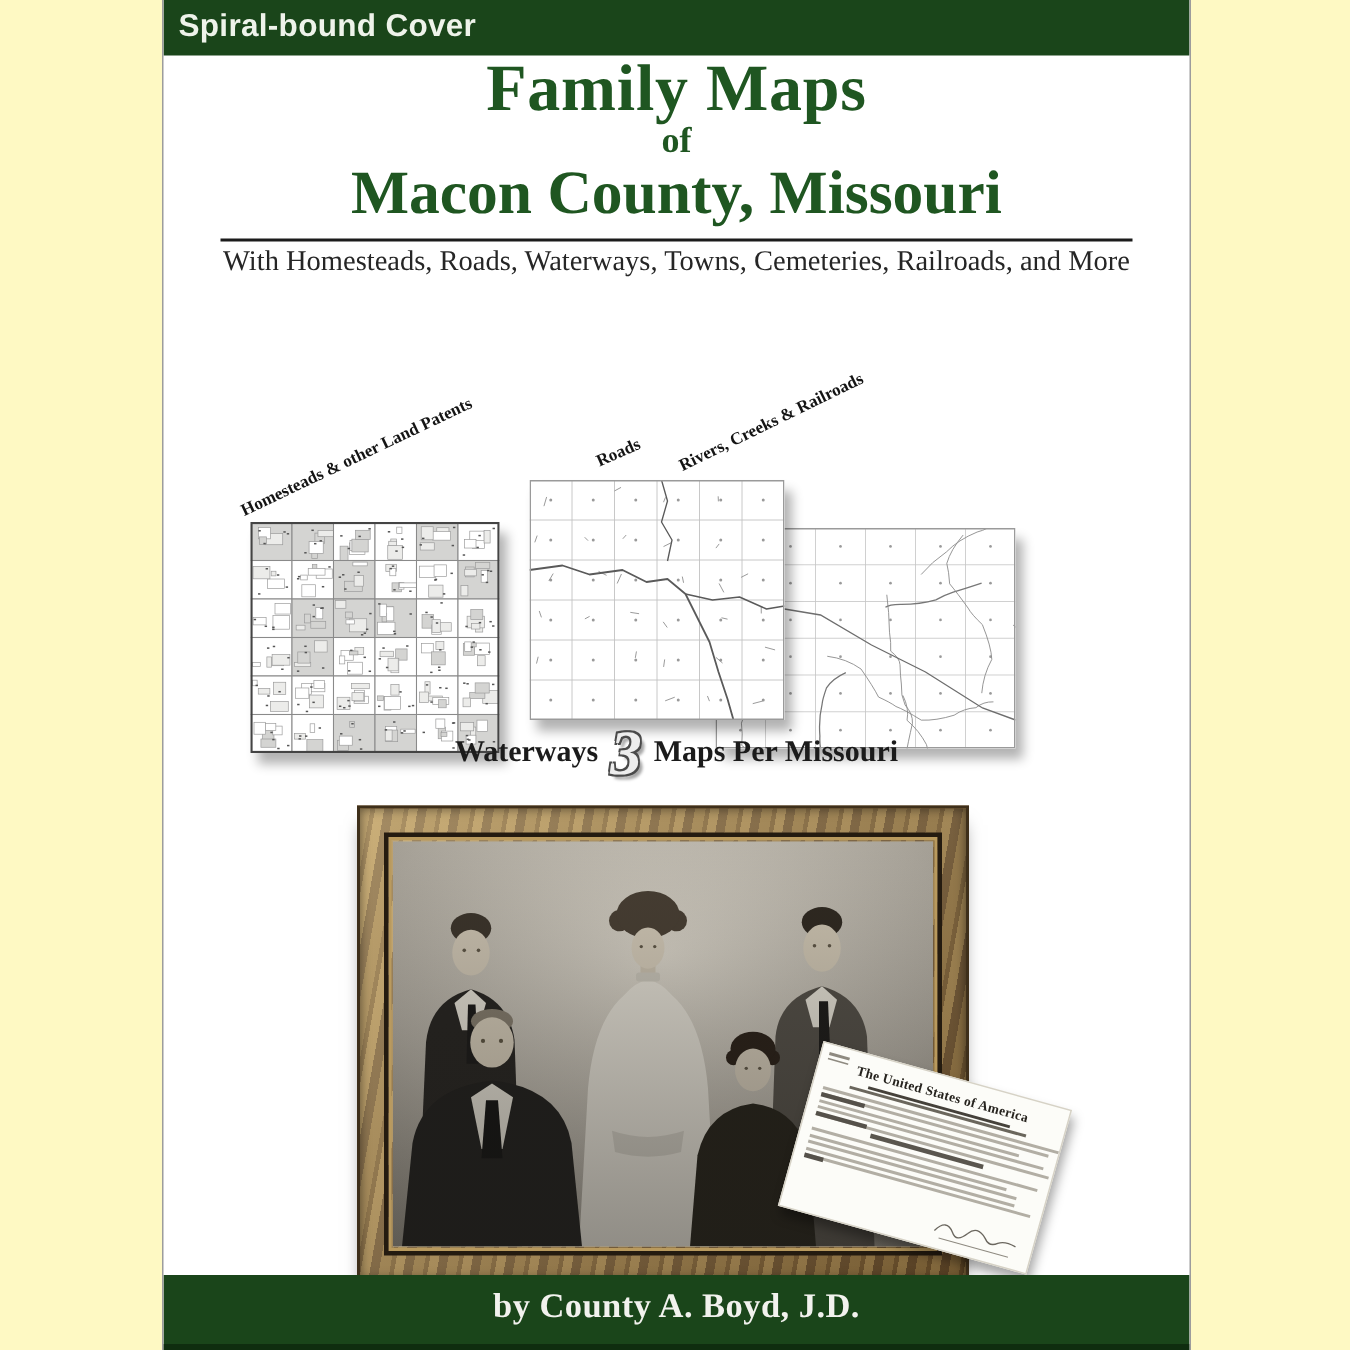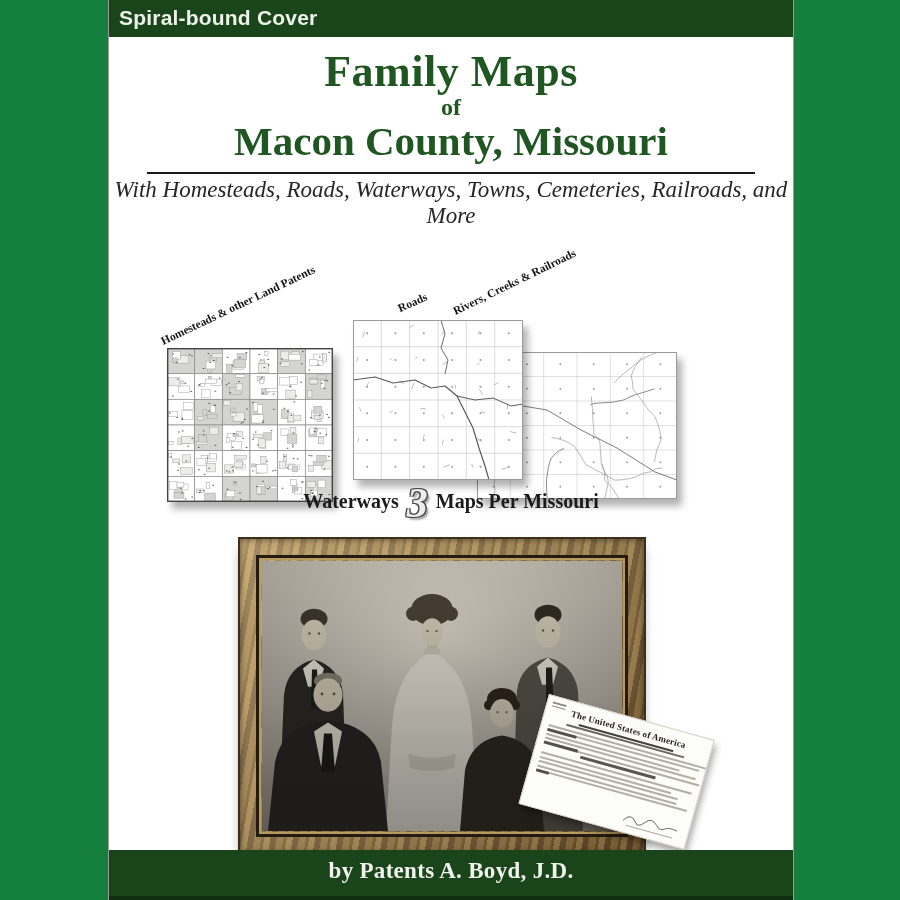--- a/index.html
+++ b/index.html
@@ -1,36 +1,36 @@
 <!DOCTYPE html>
 <html><head>
 <meta charset="utf-8">
 <style>
   html,body{margin:0;padding:0;background:#fff;}
   body{width:900px;height:900px;position:relative;font-family:"Liberation Serif","DejaVu Serif",serif;}
-  .canvas{position:absolute;inset:0;background:#15803d;overflow:hidden;}
+  .canvas{position:absolute;inset:0;background:#fef9c3;overflow:hidden;}
 
   
   .page{position:absolute;left:108px;top:0;width:684px;height:900px;background:#fff;
         border-left:1px solid #9c9c9c;border-right:1px solid #9c9c9c;overflow:hidden;}
 
   
   .top-bar{position:absolute;top:0;left:0;right:0;height:37px;background:#1a451a;z-index:9;}
   .badge{display:inline-block;padding-left:10px;line-height:35px;
          font-family:"Liberation Sans","DejaVu Sans",sans-serif;font-weight:600;
          font-size:21px;color:#eef3ea;letter-spacing:.2px;}
 
   
-  .title-block{position:absolute;top:50px;left:0;right:0;text-align:center;color:#1f5621;z-index:2;}
+  .title-block{position:absolute;top:37px;left:0;right:0;text-align:center;color:#1f5621;z-index:2;}
   .t-main{font-size:44px;font-weight:bold;line-height:1.02;letter-spacing:.5px;}
   .t-of{font-size:24px;font-weight:bold;line-height:1.05;}
   .t-county{font-size:41px;font-weight:bold;line-height:1.05;}
   .t-edition{font-size:25px;font-weight:bold;margin-top:6px;color:#1f5621;}
   .rule{width:608px;border:0;border-top:2px solid #1b1b1b;margin:9px auto 3px auto;}
-  .tagline{font-size:23px;font-style:italic;color:#262626;}
+  .tagline{font-size:19px;color:#262626;}
 
   
   .maps-layer{position:absolute;inset:0;z-index:1;}
   .mapbox{position:absolute;transform-origin:0 0;background:#fff;
           box-shadow:5px 7px 7px rgba(0,0,0,.30);}
   .map1{left:58px;top:348px;width:166px;height:154px;z-index:3;
         transform:matrix(0.90,-0.45,0.33,0.94);}
   .map2{left:244px;top:320px;width:170px;height:160px;z-index:2;
         transform:matrix(0.94,-0.35,0.27,0.96);}
   .map3{left:368px;top:352px;width:200px;height:147px;z-index:1;
@@ -696,17 +696,17 @@
             <span class="pbold" style="width: 8.34233%;"></span>
           </div>
         </div>
       <svg class="patent-sig" width="62" height="20" viewBox="0 0 62 20">
         <path d="M2,13 q6,-10 12,-2 q4,6 10,-2 q5,-7 12,0 q4,5 9,1 q4,-3 12,-1" stroke="#6b675f" stroke-width="0.9" fill="none"></path>
         <path d="M6,17 h48" stroke="#8e8a80" stroke-width="0.7" fill="none"></path>
       </svg>
     </div>
 
     <div class="author-bar">
-      <span>by Patents A. Boyd, J.D.</span>
+      <span>by County A. Boyd, J.D.</span>
     </div>
 
   </div>
 </div>
 
 </body></html>

